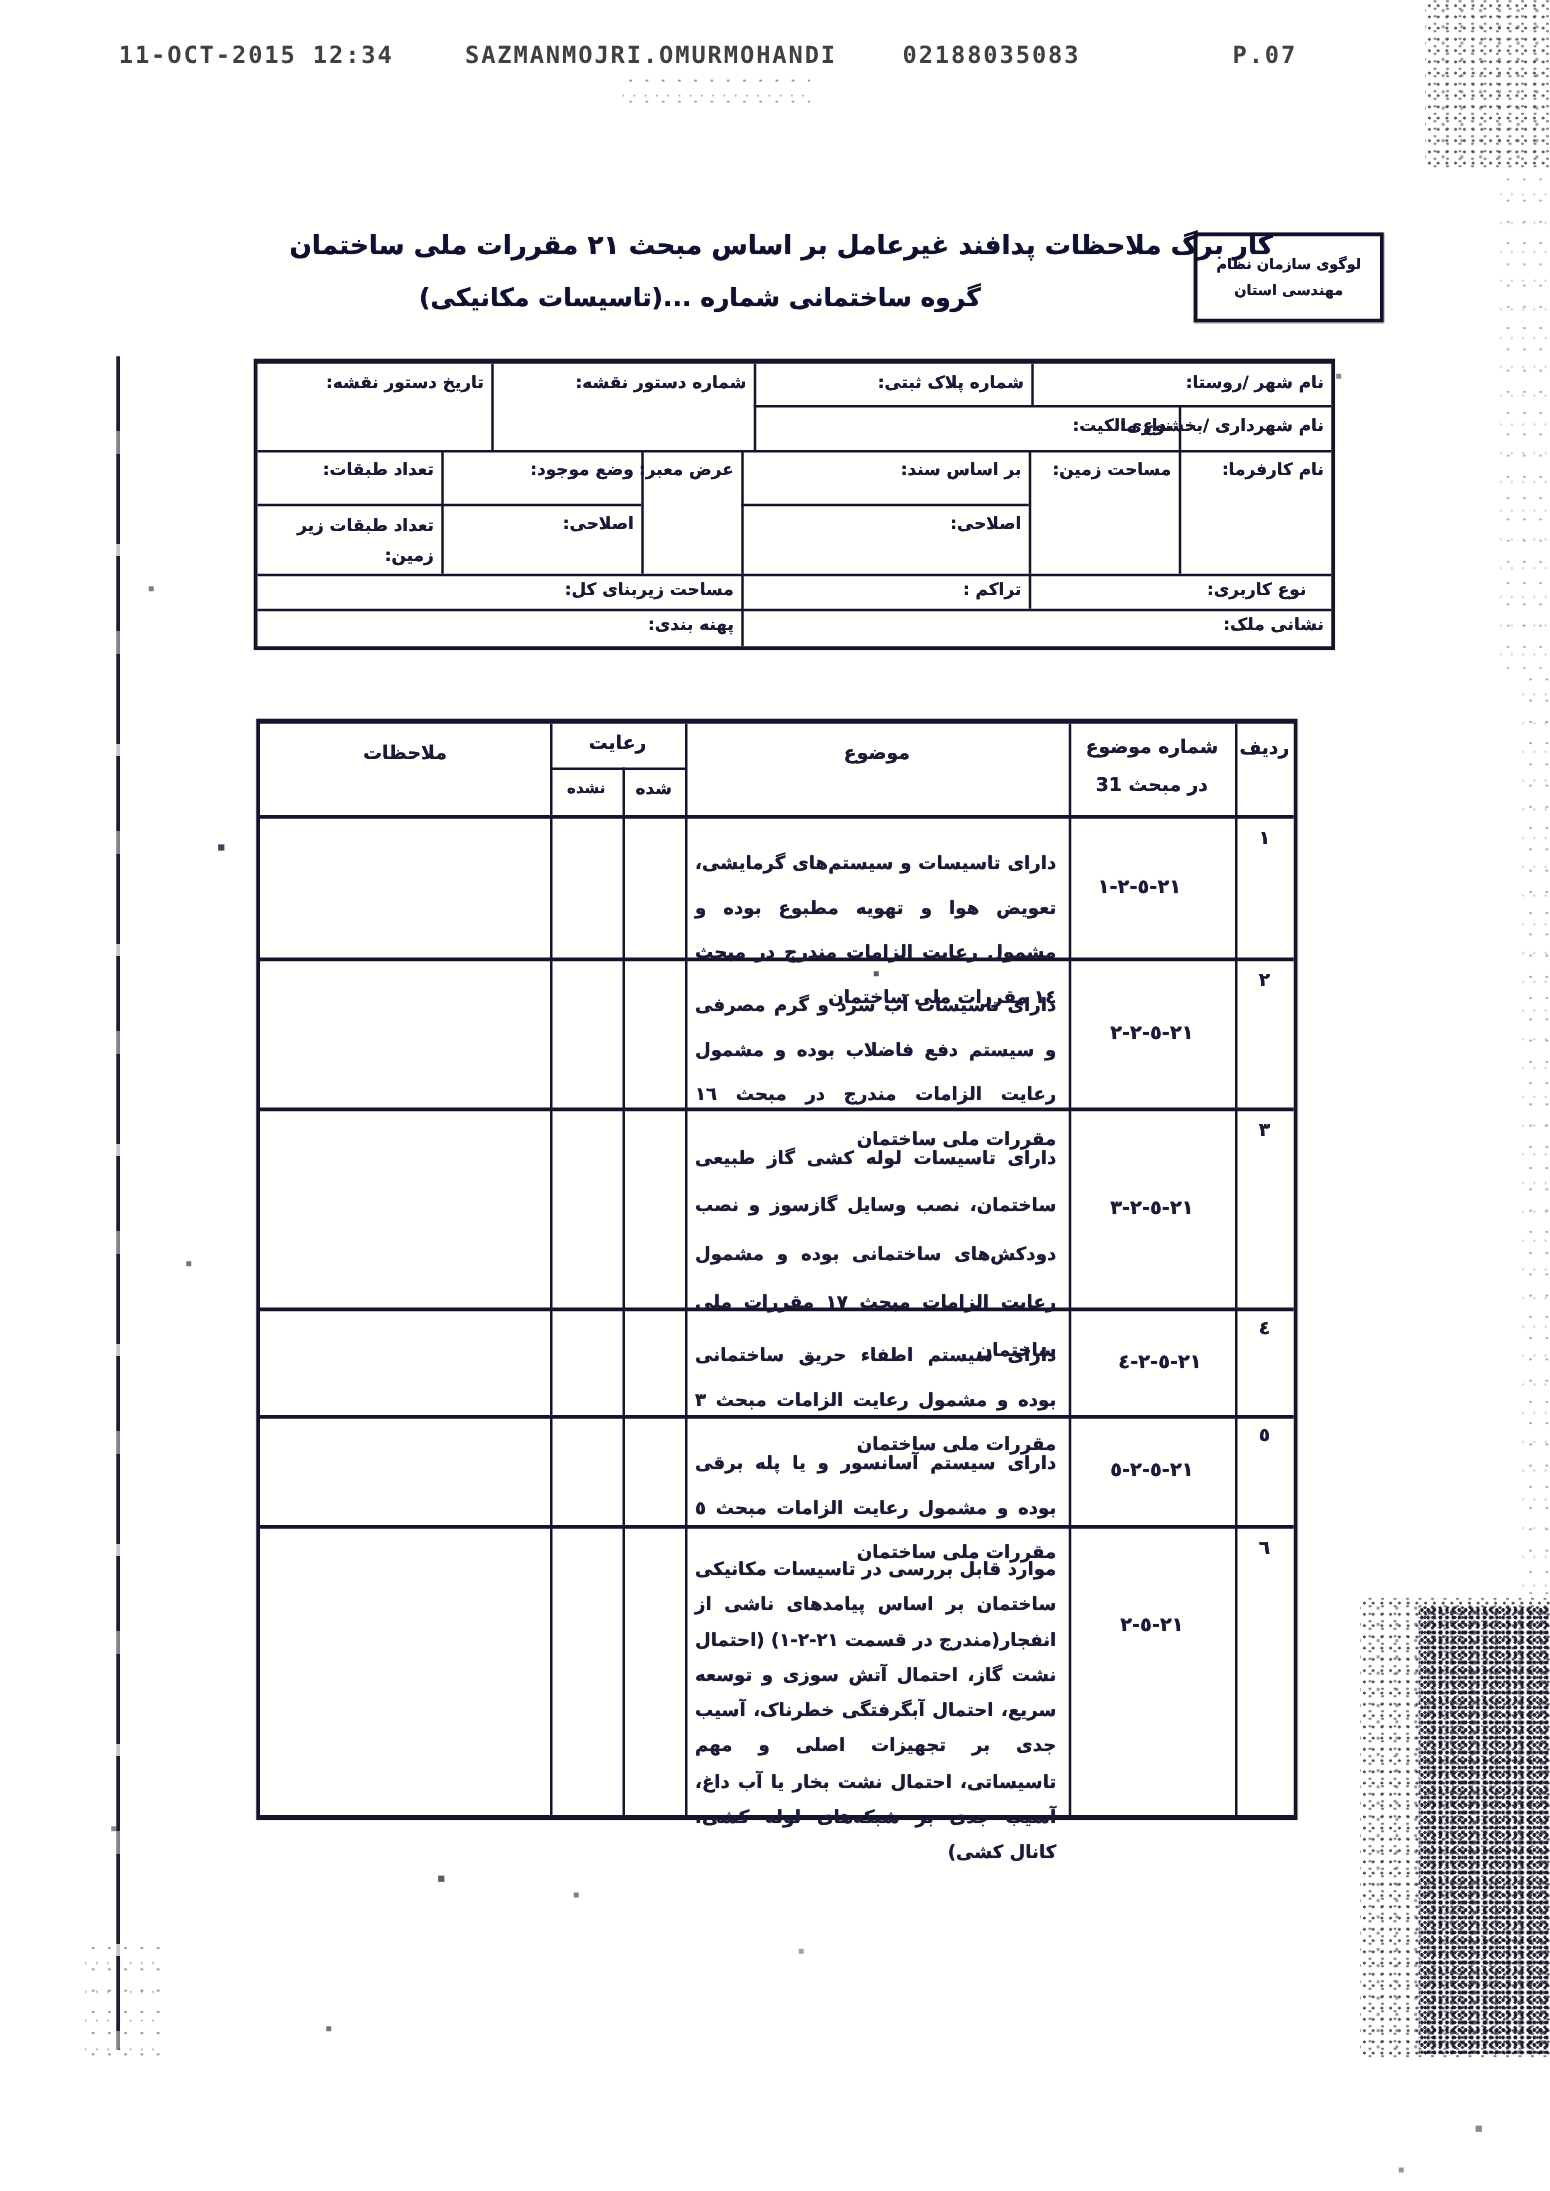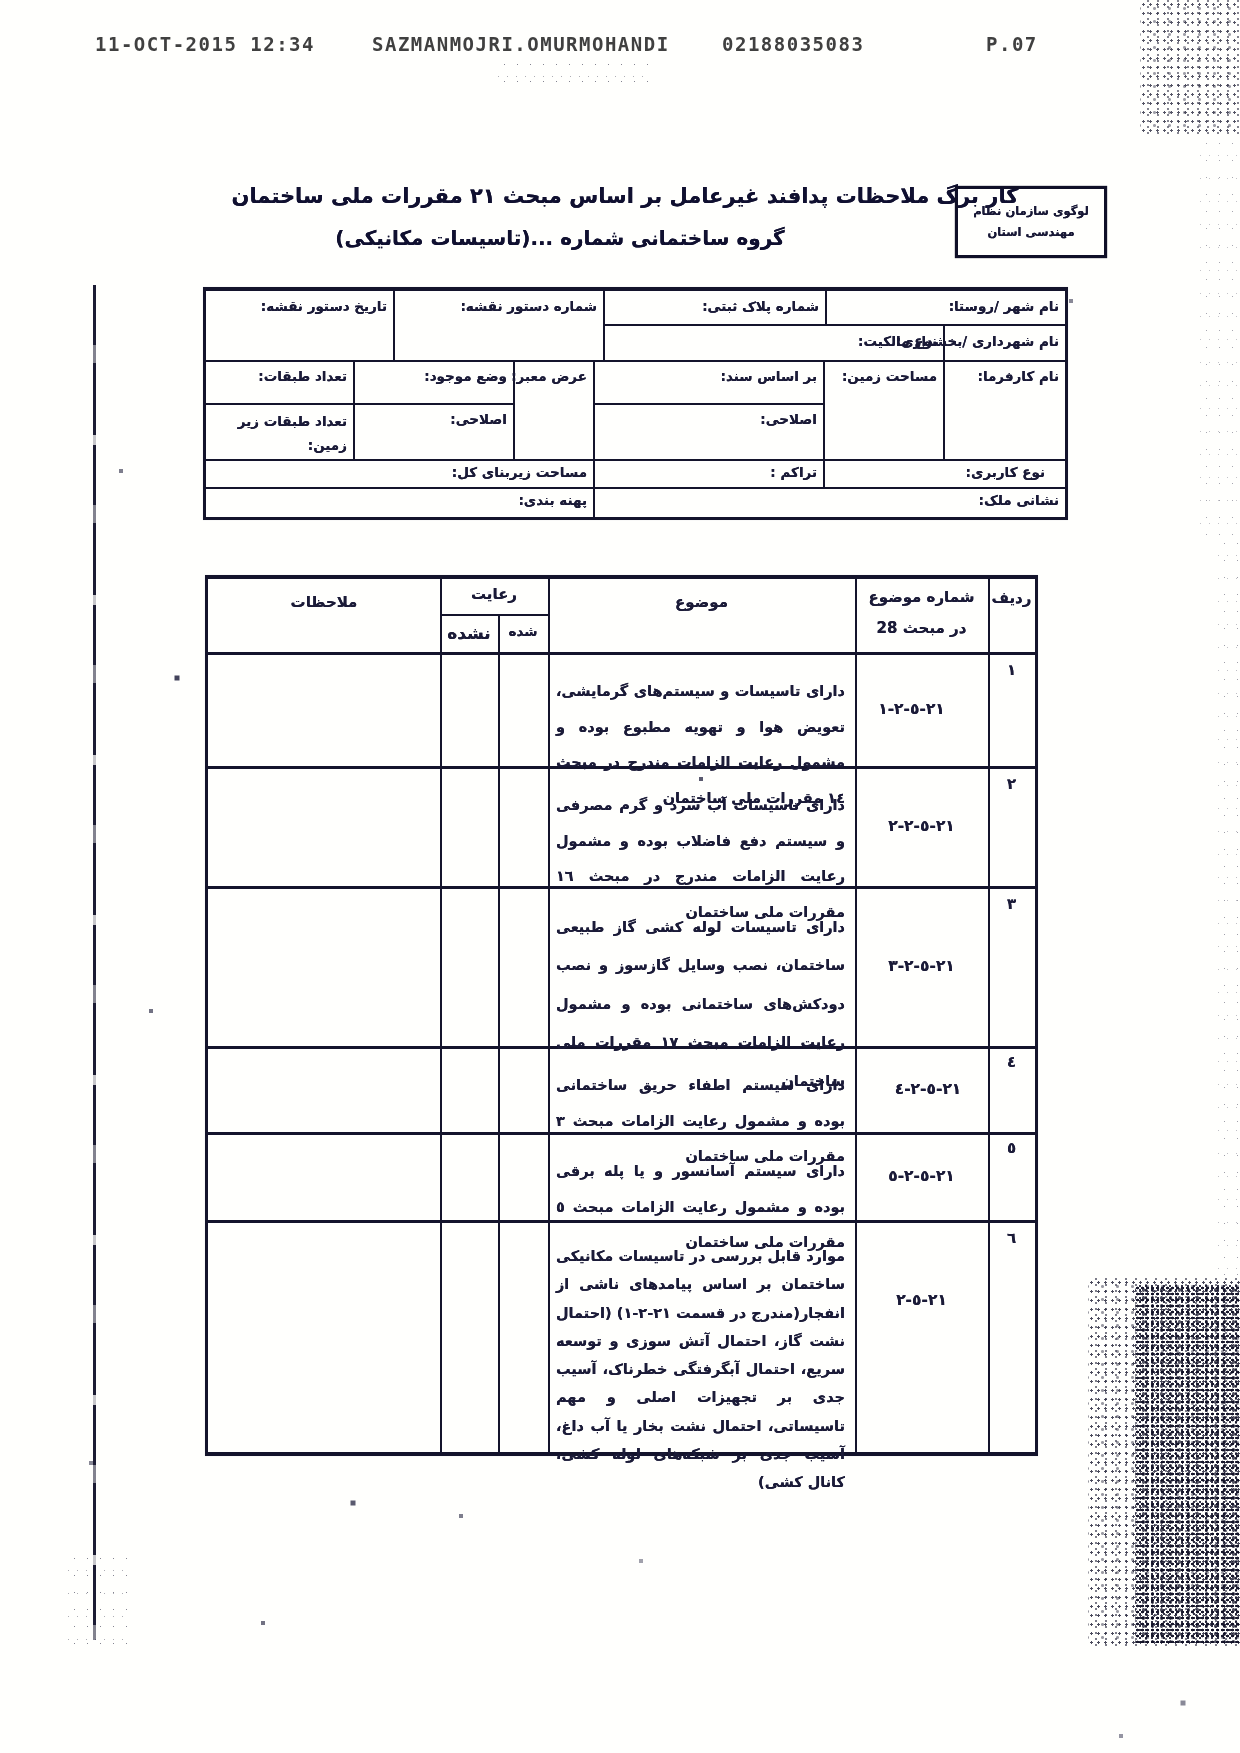--- a/index.html
+++ b/index.html
@@ -196,25 +196,25 @@
     <div class="hl" style="top:35px;left:232px;width:108px;"></div>
     <div class="hl" style="top:73px;left:0;width:827px;height:3px;"></div>
     <div class="hl" style="top:187px;left:0;width:827px;height:3px;"></div>
     <div class="hl" style="top:307px;left:0;width:827px;height:3px;"></div>
     <div class="hl" style="top:467px;left:0;width:827px;height:3px;"></div>
     <div class="hl" style="top:553px;left:0;width:827px;height:3px;"></div>
     <div class="hl" style="top:641px;left:0;width:827px;height:3px;"></div>
 
     <div class="chd" style="left:780px;top:10px;width:47px;">ردیف</div>
     <div class="chd" style="left:647px;top:9px;width:133px;">شماره موضوع</div>
-    <div class="chd" style="left:647px;top:40px;width:133px;">در مبحث 28</div>
+    <div class="chd" style="left:647px;top:40px;width:133px;">در مبحث 31</div>
     <div class="chd" style="left:340px;top:14px;width:307px;">موضوع</div>
     <div class="chd" style="left:232px;top:6px;width:108px;">رعایت</div>
     <div class="chd" style="left:290px;top:44px;width:50px;font-size:13.5px;">شده</div>
-    <div class="chd" style="left:232px;top:44px;width:58px;font-size:17px;">نشده</div>
+    <div class="chd" style="left:232px;top:44px;width:58px;font-size:12px;">نشده</div>
     <div class="chd" style="left:0;top:14px;width:232px;">ملاحظات</div>
 
     <div class="rowno" style="left:780px;top:82px;width:47px;">١</div>
     <div class="ref" style="left:647px;top:73px;width:113px;height:114px;">٢١-٥-٢-١</div>
     <div class="subj" style="left:340px;top:73px;width:307px;height:114px;">دارای تاسیسات و سیستم‌های گرمایشی، تعویض هوا و تهویه مطبوع بوده و مشمول رعایت الزامات مندرج در مبحث ١٤ مقررات ملی ساختمان</div>
 
     <div class="rowno" style="left:780px;top:196px;width:47px;">٢</div>
     <div class="ref" style="left:647px;top:187px;width:133px;height:120px;">٢١-٥-٢-٢</div>
     <div class="subj" style="left:340px;top:187px;width:307px;height:120px;">دارای تاسیسات آب سرد و گرم مصرفی و سیستم دفع فاضلاب بوده و مشمول رعایت الزامات مندرج در مبحث ١٦ مقررات ملی ساختمان</div>
 

